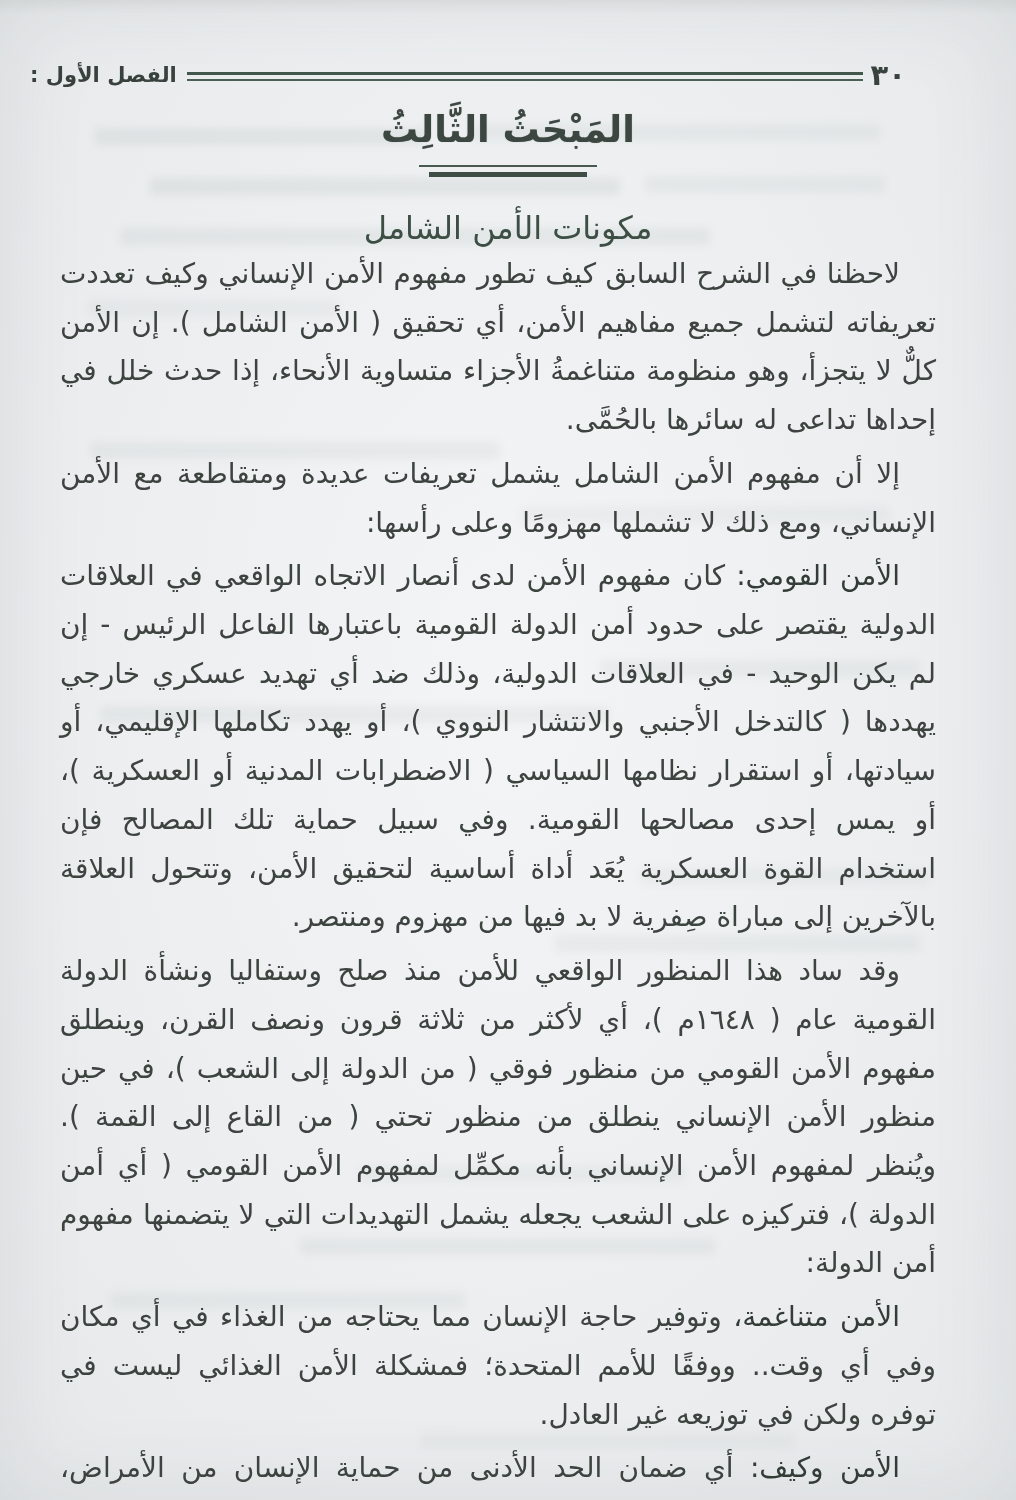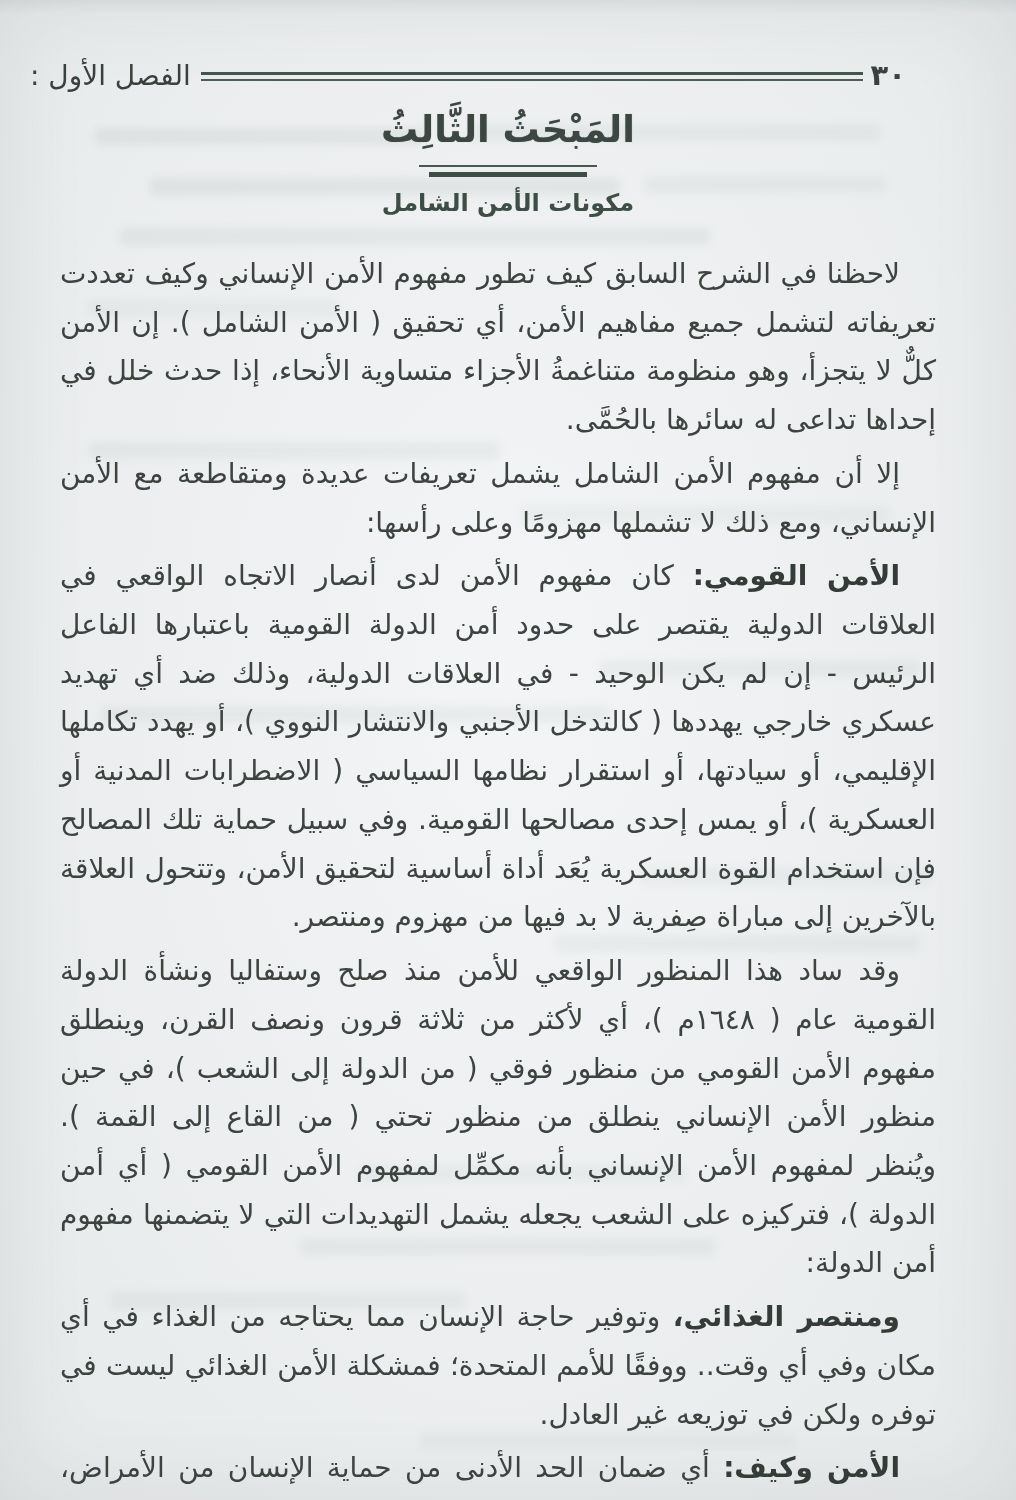--- a/index.html
+++ b/index.html
@@ -23,45 +23,45 @@
     position:absolute; top:58px; right:110px; left:30px;
     display:flex; align-items:center;
     color:#3a423e;
   }
   .page-number { font-size:29px; font-weight:bold; letter-spacing:1px; white-space:nowrap; }
   .header-rule {
     flex:1; height:9px; margin:2px 8px 0 10px;
     border-top:3px solid #42564c;
     border-bottom:2px solid #4c5f55;
   }
-  .chapter-label { font-size:28px; font-weight:normal; white-space:nowrap; color:#39413d; }
+  .chapter-label { font-size:21px; font-weight:bold; white-space:nowrap; color:#39413d; }
 
   
   .title-area { position:absolute; top:108px; left:0; right:0; text-align:center; }
   .calligraphic-title {
     font-size:37px; font-weight:bold; color:#3c4741;
     text-shadow:0 0 1px rgba(60,71,65,0.35);
   }
   .cal-rule-top { width:178px; height:2px; background:#49594f; margin:14px auto 0; }
   .cal-rule-bottom { width:158px; height:5px; background:#3f4e45; margin:5px auto 0; }
   .section-heading {
-    margin-top:12px;
-    font-size:24px; font-weight:bold; color:#3d4f44;
+    margin-top:32px;
+    font-size:32px; font-weight:normal; color:#3d4f44;
     letter-spacing:0.5px;
   }
 
   
   .body-text {
     position:absolute; top:250px; right:80px; left:60px;
     text-align:justify; text-align-last:right;
     font-size:28px; line-height:1.74;
     color:#3d4440;
   }
   .para { text-indent:36px; margin-bottom:5px; }
-  .para .lead { font-weight:bold; color:#333c37; }
+  .para .lead { font-weight:normal; color:#333c37; }
 
   
   .bleed i {
     position:absolute; display:block; height:17px;
     background:#76877e; border-radius:4px;
     filter:blur(4px);
   }
   .bleed i:nth-of-type(1)  { left:95px;  top:128px;  width:330px; opacity:.10; }
   .bleed i:nth-of-type(2)  { left:470px; top:124px;  width:410px; opacity:.07; }
   .bleed i:nth-of-type(3)  { left:150px; top:178px;  width:470px; opacity:.11; }
@@ -114,17 +114,17 @@
     <div class="cal-rule-top"></div>
     <div class="cal-rule-bottom"></div>
     <div class="section-heading">مكونات الأمن الشامل</div>
   </div>
 
   <div class="body-text">
     <p class="para"><b class="lead"></b><span>لاحظنا في الشرح السابق كيف تطور مفهوم الأمن الإنساني وكيف تعددت تعريفاته لتشمل جميع مفاهيم الأمن، أي تحقيق ( الأمن الشامل ). إن الأمن كلٌّ لا يتجزأ، وهو منظومة متناغمةُ الأجزاء متساوية الأنحاء، إذا حدث خلل في إحداها تداعى له سائرها بالحُمَّى.</span></p>
     <p class="para"><b class="lead"></b><span>إلا أن مفهوم الأمن الشامل يشمل تعريفات عديدة ومتقاطعة مع الأمن الإنساني، ومع ذلك لا تشملها مهزومًا وعلى رأسها:</span></p>
     <p class="para"><b class="lead">الأمن القومي:</b><span> كان مفهوم الأمن لدى أنصار الاتجاه الواقعي في العلاقات الدولية يقتصر على حدود أمن الدولة القومية باعتبارها الفاعل الرئيس - إن لم يكن الوحيد - في العلاقات الدولية، وذلك ضد أي تهديد عسكري خارجي يهددها ( كالتدخل الأجنبي والانتشار النووي )، أو يهدد تكاملها الإقليمي، أو سيادتها، أو استقرار نظامها السياسي ( الاضطرابات المدنية أو العسكرية )، أو يمس إحدى مصالحها القومية. وفي سبيل حماية تلك المصالح فإن استخدام القوة العسكرية يُعَد أداة أساسية لتحقيق الأمن، وتتحول العلاقة بالآخرين إلى مباراة صِفرية لا بد فيها من مهزوم ومنتصر.</span></p>
     <p class="para"><b class="lead"></b><span>وقد ساد هذا المنظور الواقعي للأمن منذ صلح وستفاليا ونشأة الدولة القومية عام ( ١٦٤٨م )، أي لأكثر من ثلاثة قرون ونصف القرن، وينطلق مفهوم الأمن القومي من منظور فوقي ( من الدولة إلى الشعب )، في حين منظور الأمن الإنساني ينطلق من منظور تحتي ( من القاع إلى القمة ). ويُنظر لمفهوم الأمن الإنساني بأنه مكمِّل لمفهوم الأمن القومي ( أي أمن الدولة )، فتركيزه على الشعب يجعله يشمل التهديدات التي لا يتضمنها مفهوم أمن الدولة:</span></p>
-    <p class="para"><b class="lead">ومنتصر الغذائي،</b><span> وتوفير حاجة الإنسان مما يحتاجه من الغذاء في أي مكان وفي أي وقت.. ووفقًا للأمم المتحدة؛ فمشكلة الأمن الغذائي ليست في توفره ولكن في توزيعه غير العادل.</span></p>
+    <p class="para"><b class="lead">الأمن متناغمة،</b><span> وتوفير حاجة الإنسان مما يحتاجه من الغذاء في أي مكان وفي أي وقت.. ووفقًا للأمم المتحدة؛ فمشكلة الأمن الغذائي ليست في توفره ولكن في توزيعه غير العادل.</span></p>
     <p class="para"><b class="lead">الأمن وكيف:</b><span> أي ضمان الحد الأدنى من حماية الإنسان من الأمراض، وضمان</span></p>
   </div>
 
 </div>
 
 </body></html>

